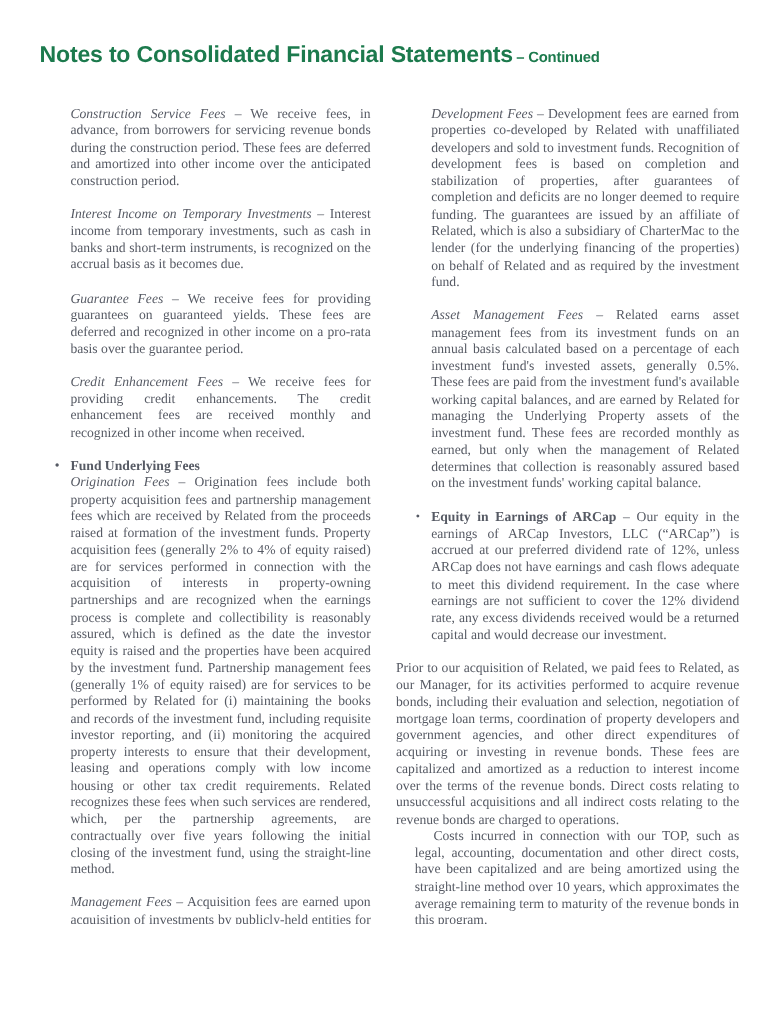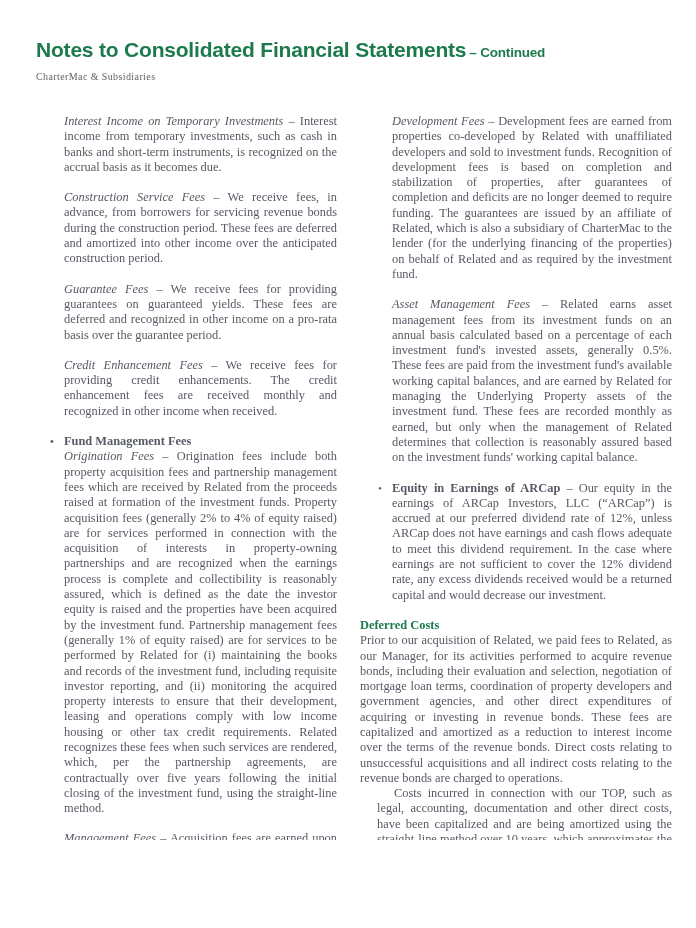--- a/index.html
+++ b/index.html
@@ -81,36 +81,34 @@
   }
 
   .indent-first { text-indent: 17px; margin-left: 17px; }
 </style>
 </head>
 <body>
 
 <div class="page">
   <header>
     <h1 class="title"><span>Notes to Consolidated Financial Statements</span><span class="cont">– Continued</span></h1>
-    <div class="subtitle">CharterMac &amp; Subsidiaries</div>
   </header>
 
   <main class="cols">
     <section class="col col-left" id="col-left">
+        <p class="para indented"><span class="lead">Construction Service Fees</span> – We receive fees, in advance, from borrowers for servicing revenue bonds during the construction period.  These fees are deferred and amortized into other income over the anticipated construction period.</p>
         <p class="para indented"><span class="lead">Interest Income on Temporary Investments</span> – Interest income from temporary investments, such as cash in banks and short-term instruments, is recognized on the accrual basis as it becomes due.</p>
-        <p class="para indented"><span class="lead">Construction Service Fees</span> – We receive fees, in advance, from borrowers for servicing revenue bonds during the construction period.  These fees are deferred and amortized into other income over the anticipated construction period.</p>
         <p class="para indented"><span class="lead">Guarantee Fees</span> – We receive fees for providing guarantees on guaranteed yields.  These fees are deferred and recognized in other income on a pro-rata basis over the guarantee period.</p>
         <p class="para indented"><span class="lead">Credit Enhancement Fees</span> – We receive fees for providing credit enhancements.  The credit enhancement fees are received monthly and recognized in other income when received.</p>
-        <div class="bullet-head indented bullet-wrap"><span class="bullet">•</span><span class="bold-lead">Fund Management Fees</span></div>
+        <div class="bullet-head indented bullet-wrap"><span class="bullet">•</span><span class="bold-lead">Fund Underlying Fees</span></div>
         <p class="para indented"><span class="lead">Origination Fees</span> – Origination fees include both property acquisition fees and partnership management fees which are received by Related from the proceeds raised at formation of the investment funds.  Property acquisition fees (generally 2% to 4% of equity raised) are for services performed in connection with the acquisition of interests in property-owning partnerships and are recognized when the earnings process is complete and collectibility is reasonably assured, which is defined as the date the investor equity is raised and the properties have been acquired by the investment fund.  Partnership management fees (generally 1% of equity raised) are for services to be performed by Related for (i) maintaining the books and records of the investment fund, including requisite investor reporting, and (ii) monitoring the acquired property interests to ensure that their development, leasing and operations comply with low income housing or other tax credit requirements.  Related recognizes these fees when such services are rendered, which, per the partnership agreements, are contractually over five years following the initial closing of the investment fund, using the straight-line method.</p>
         <p class="para indented"><span class="lead">Management Fees</span> – Acquisition fees are earned upon acquisition of investments by publicly-held entities for which Related acts as the advisor.  These fees are calculated as a percentage of the purchase price of investments acquired, up to 1%.</p>
       </section>
     <section class="col col-right" id="col-right">
         <p class="para indented"><span class="lead">Development Fees</span> – Development fees are earned from properties co-developed by Related with unaffiliated developers and sold to investment funds.  Recognition of development fees is based on completion and stabilization of properties, after guarantees of completion and deficits are no longer deemed to require funding.  The guarantees are issued by an affiliate of Related, which is also a subsidiary of CharterMac to the lender (for the underlying financing of the properties) on behalf of Related and as required by the investment fund.</p>
         <p class="para indented"><span class="lead">Asset Management Fees</span> – Related earns asset management fees from its investment funds on an annual basis calculated based on a percentage of each investment fund's invested assets, generally 0.5%.  These fees are paid from the investment fund's available working capital balances, and are earned by Related for managing the Underlying Property assets of the investment fund.  These fees are recorded monthly as earned, but only when the management of Related determines that collection is reasonably assured based on the investment funds' working capital balance.</p>
         <p class="para indented bullet-wrap"><span class="bullet">•</span><span class="bold-lead">Equity in Earnings of ARCap</span> – Our equity in the earnings of ARCap Investors, LLC (“ARCap”) is accrued at our preferred dividend rate of 12%, unless ARCap does not have earnings and cash flows adequate to meet this dividend requirement.  In the case where earnings are not sufficient to cover the 12% dividend rate, any excess dividends received would be a returned capital and would decrease our investment.</p>
-        <div class="sec-heading">Deferred Costs</div>
         <p class="body-plain">Prior to our acquisition of Related, we paid fees to Related, as our Manager, for its activities performed to acquire revenue bonds, including their evaluation and selection, negotiation of mortgage loan terms, coordination of property developers and government agencies, and other direct expenditures of acquiring or investing in revenue bonds.  These fees are capitalized and amortized as a reduction to interest income over the terms of the revenue bonds.  Direct costs relating to unsuccessful acquisitions and all indirect costs relating to the revenue bonds are charged to operations.</p>
         <p class="body-plain indent-first">Costs incurred in connection with our TOP, such as legal, accounting, documentation and other direct costs, have been capitalized and are being amortized using the straight-line method over 10 years, which approximates the average remaining term to maturity of the revenue bonds in this program.</p>
         <p class="body-plain indent-first">Costs incurred in connection with the issuance of preferred shares of Equity Issuer subsidiary, such as legal, accounting, documentation and other direct costs, have been capitalized and are</p>
       </section>
   </main>
 </div>
 
 </body></html>

